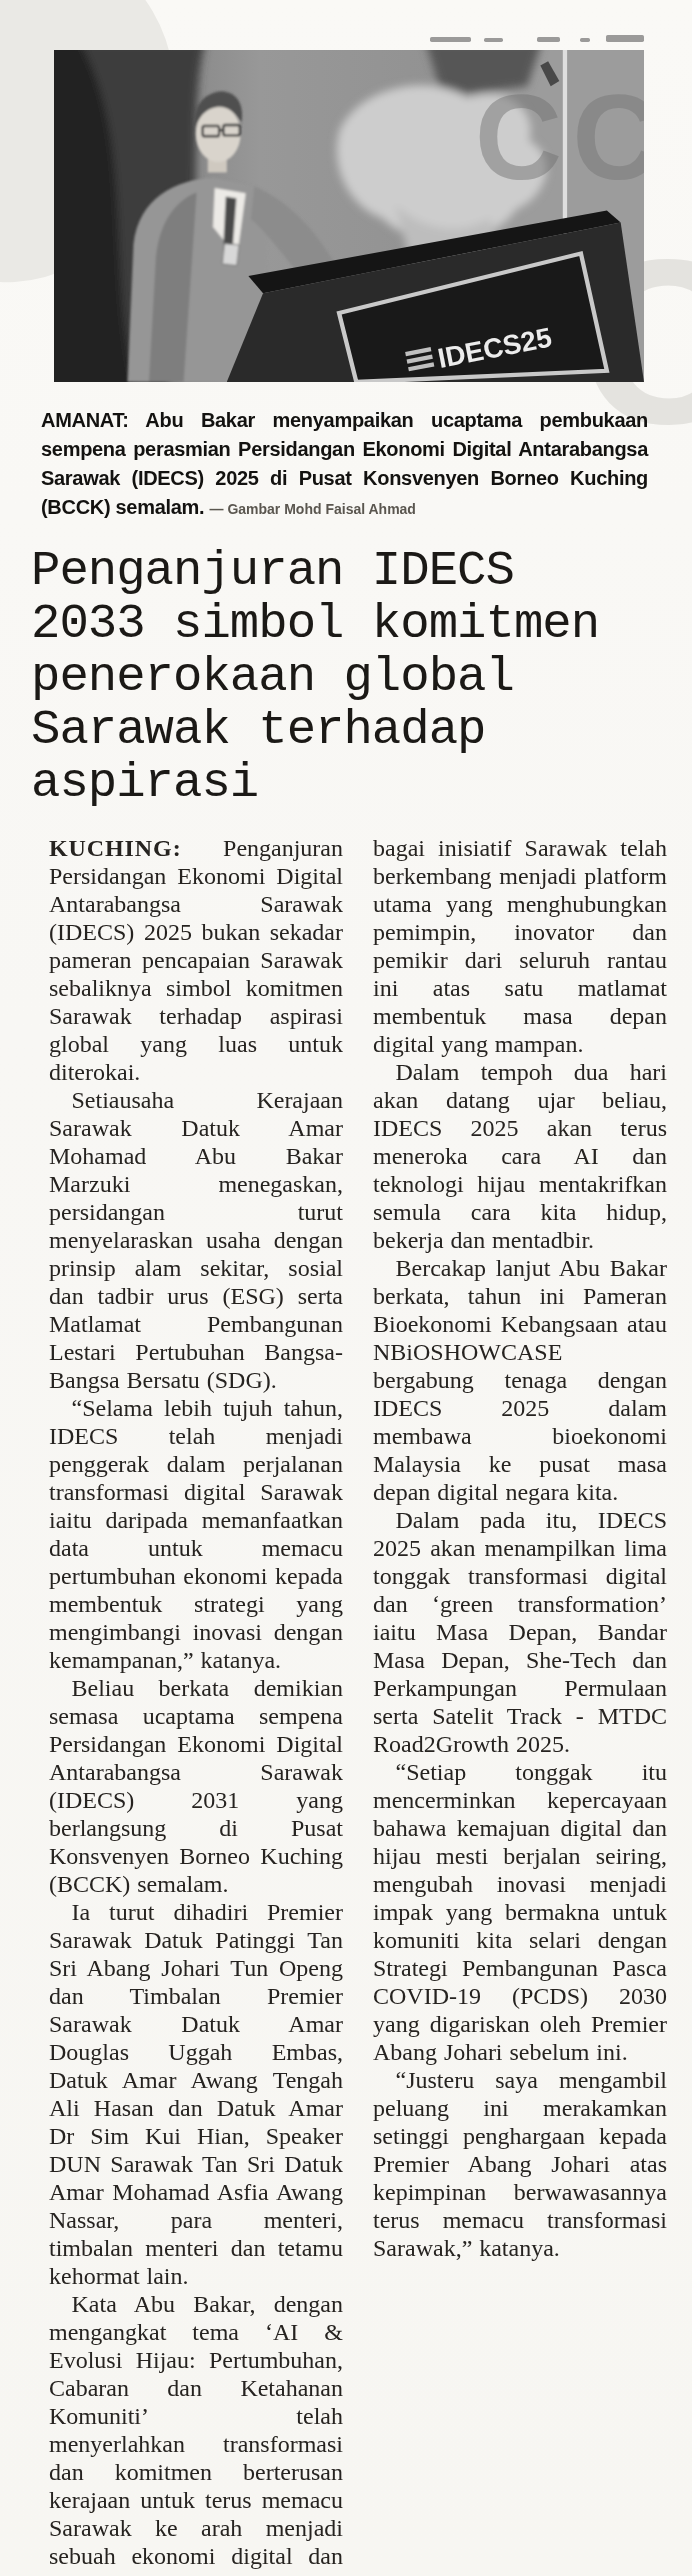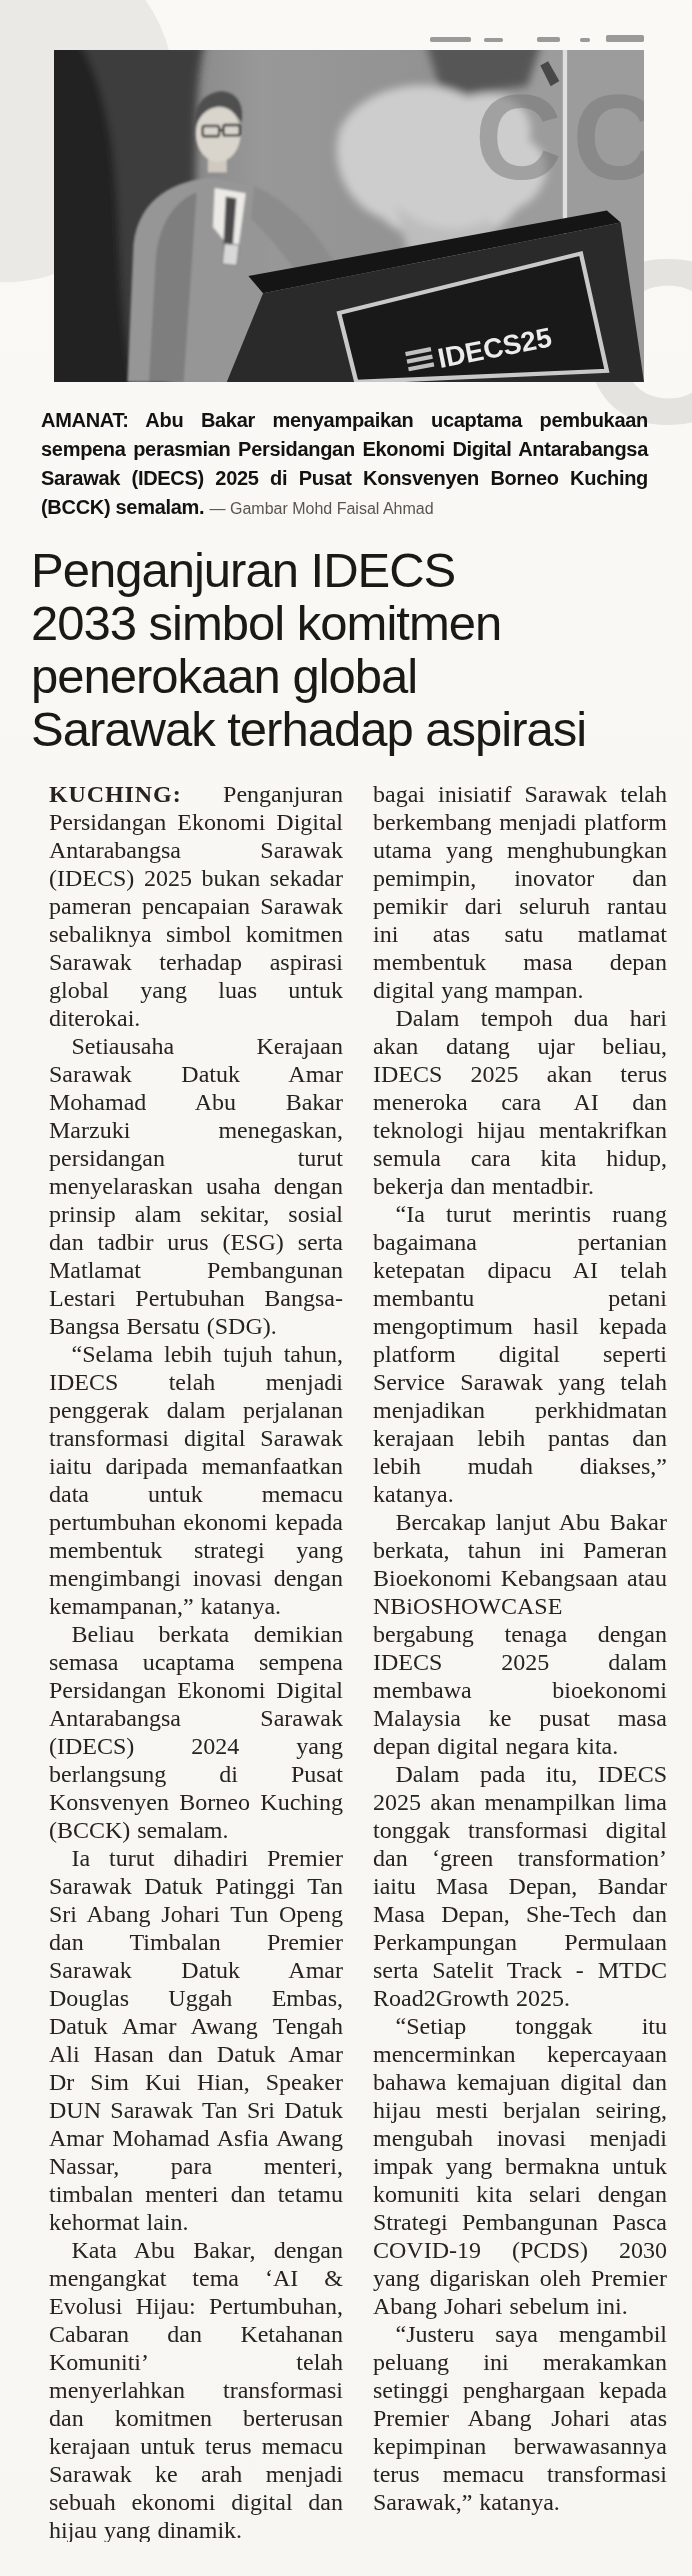--- a/index.html
+++ b/index.html
@@ -38,27 +38,27 @@
   .photo-wrap svg{display:block;width:590px;height:332px;}
 
   .caption{
     margin:24px 45px 0 41px;
     font-family:"Liberation Sans",sans-serif;
     font-weight:700;font-size:20px;line-height:29px;
     letter-spacing:-0.3px;color:#131210;
     text-align:justify;position:relative;z-index:1;
   }
   .caption .credit{
-    font-weight:400;font-size:16px;letter-spacing:0;
+    font-weight:700;font-size:14px;letter-spacing:0;
     color:#5a564f;white-space:nowrap;margin-left:5.2px;
   }
 
   .headline{
     margin:21px 26px 0 31px;
-    font-family:Liberation Sans, sans-serif;
+    font-family:Liberation Mono, monospace;
     font-weight:400;font-size:49px;line-height:53px;
     letter-spacing:-1px;color:#1b1916;
     position:relative;z-index:1;
   }
   .headline span{display:block;}
 
   .body-cols{
     display:flex;gap:30px;
     margin:24px 26px 0 49px;
     height:1762px;overflow:hidden;
@@ -171,30 +171,29 @@
     <span>2033 simbol komitmen</span>
     <span>penerokaan global</span>
     <span>Sarawak terhadap aspirasi</span>
   </h1>
 
   <div class="body-cols">
     <div class="col">
       <p class="para noindent"><strong class="dateline">KUCHING: </strong><span>Penganjuran Persidangan Ekonomi Digital Antarabangsa Sarawak (IDECS) 2025 bukan sekadar pameran pencapaian Sarawak sebaliknya simbol komitmen Sarawak terhadap aspirasi global yang luas untuk diterokai.</span></p>
       <p class="para">Setiausaha Kerajaan Sarawak Datuk Amar Mohamad Abu Bakar Marzuki menegaskan, persidangan turut menyelaraskan usaha dengan prinsip alam sekitar, sosial dan tadbir urus (ESG) serta Matlamat Pembangunan Lestari Pertubuhan Bangsa-Bangsa Bersatu (SDG).</p>
       <p class="para">“Selama lebih tujuh tahun, IDECS telah menjadi penggerak dalam perjalanan transformasi digital Sarawak iaitu daripada memanfaatkan data untuk memacu pertumbuhan ekonomi kepada membentuk strategi yang mengimbangi inovasi dengan kemampanan,” katanya.</p>
-      <p class="para">Beliau berkata demikian semasa ucaptama sempena Persidangan Ekonomi Digital Antarabangsa Sarawak (IDECS) 2024 yang berlangsung di Pusat Konsvenyen Borneo Kuching (BCCK) semalam.</p>
+      <p class="para">Beliau berkata demikian semasa ucaptama sempena Persidangan Ekonomi Digital Antarabangsa Sarawak (IDECS) 2031 yang berlangsung di Pusat Konsvenyen Borneo Kuching (BCCK) semalam.</p>
       <p class="para">Ia turut dihadiri Premier Sarawak Datuk Patinggi Tan Sri Abang Johari Tun Openg dan Timbalan Premier Sarawak Datuk Amar Douglas Uggah Embas, Datuk Amar Awang Tengah Ali Hasan dan Datuk Amar Dr Sim Kui Hian, Speaker DUN Sarawak Tan Sri Datuk Amar Mohamad Asfia Awang Nassar, para menteri, timbalan menteri dan tetamu kehormat lain.</p>
       <p class="para">Kata Abu Bakar, dengan mengangkat tema ‘AI &amp; Evolusi Hijau: Pertumbuhan, Cabaran dan Ketahanan Komuniti’ telah menyerlahkan transformasi dan komitmen berterusan kerajaan untuk terus memacu Sarawak ke arah menjadi sebuah ekonomi digital dan hijau yang dinamik.</p>
       <p class="para">“AI dan Evolusi Hijau mewakili dua kuasa utama hari ini iaitu kebangkitan teknologi pintar dan langkah ke arah kemampanan.</p>
 
     </div>
     <div class="col">
       <p class="para noindent">bagai inisiatif Sarawak telah berkembang menjadi platform utama yang menghubungkan pemimpin, inovator dan pemikir dari seluruh rantau ini atas satu matlamat membentuk masa depan digital yang mampan.</p>
       <p class="para">Dalam tempoh dua hari akan datang ujar beliau, IDECS 2025 akan terus meneroka cara AI dan teknologi hijau mentakrifkan semula cara kita hidup, bekerja dan mentadbir.</p>
-      <p class="para">“Ia turut merintis ruang bagaimana pertanian ketepatan dipacu AI telah membantu petani mengoptimum hasil kepada platform digital seperti Service Sarawak yang telah menjadikan perkhidmatan kerajaan lebih pantas dan lebih mudah diakses,” katanya.</p>
       <p class="para">Bercakap lanjut Abu Bakar berkata, tahun ini Pameran Bioekonomi Kebangsaan atau NBiOSHOWCASE bergabung tenaga dengan IDECS 2025 dalam membawa bioekonomi Malaysia ke pusat masa depan digital negara kita.</p>
       <p class="para">Dalam pada itu, IDECS 2025 akan menampilkan lima tonggak transformasi digital dan ‘green transformation’ iaitu Masa Depan, Bandar Masa Depan, She-Tech dan Perkampungan Permulaan serta Satelit Track - MTDC Road2Growth 2025.</p>
       <p class="para">“Setiap tonggak itu mencerminkan kepercayaan bahawa kemajuan digital dan hijau mesti berjalan seiring, mengubah inovasi menjadi impak yang bermakna untuk komuniti kita selari dengan Strategi Pembangunan Pasca COVID-19 (PCDS) 2030 yang digariskan oleh Premier Abang Johari sebelum ini.</p>
       <p class="para">“Justeru saya mengambil peluang ini merakamkan setinggi penghargaan kepada Premier Abang Johari atas kepimpinan berwawasannya terus memacu transformasi Sarawak,” katanya.</p>
     </div>
   </div>
 
 </div>
 
 

